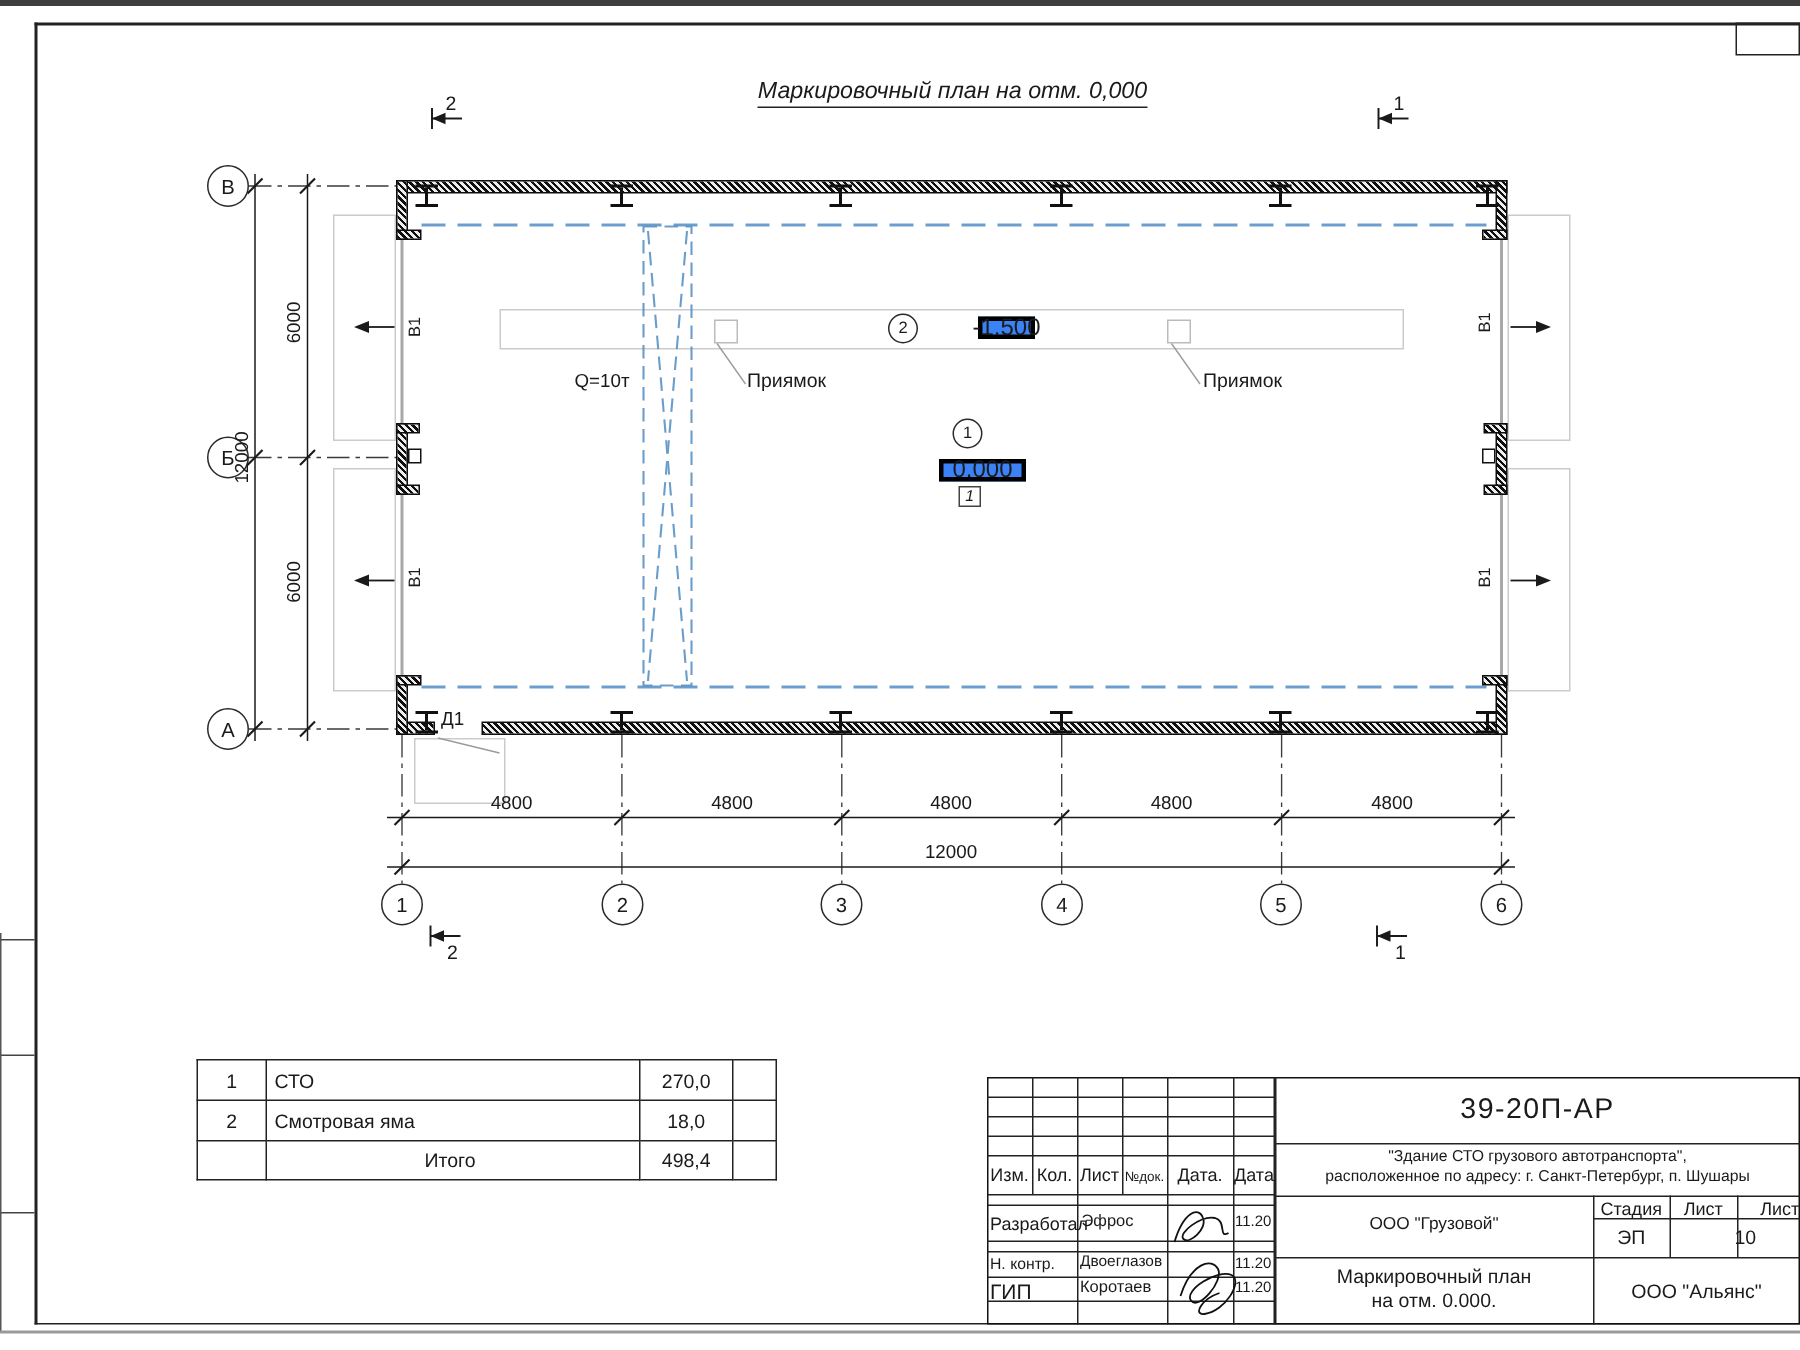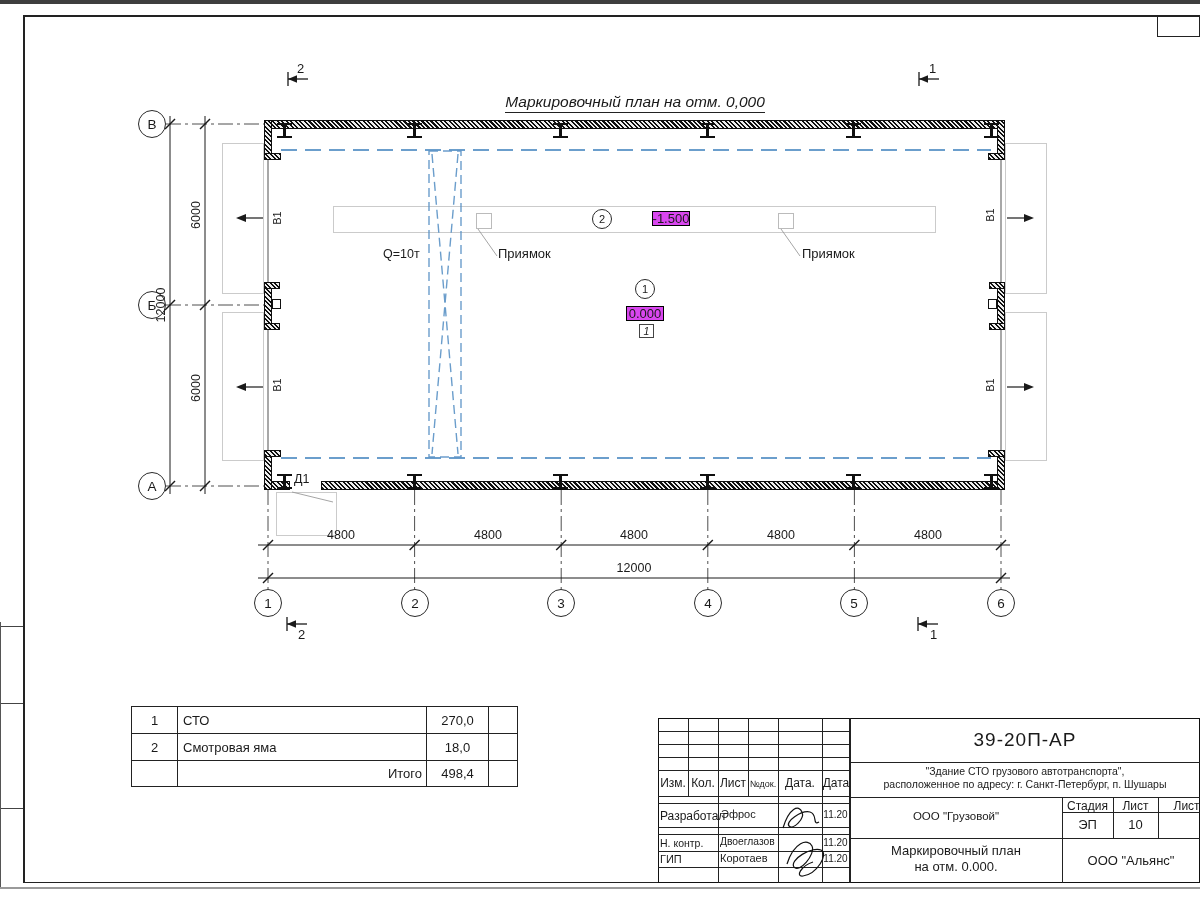--- a/index.html
+++ b/index.html
@@ -9,56 +9,56 @@
   .txt{position:absolute;z-index:6;white-space:nowrap;color:#1a1a1a;}
   .rot{transform:rotate(-90deg);}
   .wall{position:absolute;z-index:3;box-sizing:border-box;border:1px solid #0e0e0e;
         background:repeating-linear-gradient(45deg,#0f0f0f 0,#0f0f0f 1.6px,#ededed 1.6px,#ededed 3.2px);}
   .lite{position:absolute;z-index:1;box-sizing:border-box;border:1px solid #cbcbcb;background:#fff;}
   .winline{position:absolute;z-index:2;width:1.5px;background:#a8a8a8;}
   .circle{position:absolute;z-index:5;box-sizing:border-box;border:1.3px solid #2a2a2a;border-radius:50%;
           background:#fff;display:flex;align-items:center;justify-content:center;}
   .axc{width:28px;height:28px;font-size:13.5px;}
   .rmc{width:20px;height:20px;font-size:11px;}
-  .elevbox{position:absolute;z-index:6;box-sizing:border-box;border:1px solid #000000;background:#d946ef;
-           font-size:13px;display:flex;align-items:center;justify-content:center;}
+  .elevbox{position:absolute;z-index:6;box-sizing:border-box;border:3px solid #000000;background:#3b82f6;
+           font-size:16px;display:flex;align-items:center;justify-content:center;}
   .floorbox{position:absolute;z-index:6;box-sizing:border-box;border:1.2px solid #444;background:#fff;
            font-size:10.5px;font-style:italic;display:flex;align-items:center;justify-content:center;}
   .ibeam{position:absolute;z-index:4;width:15px;height:15px;box-sizing:border-box;
          border-top:2.6px solid #101010;border-bottom:2.6px solid #101010;
          background:linear-gradient(to right,transparent 43%,#101010 43%,#101010 57%,transparent 57%);}
   .bump{position:absolute;z-index:4;box-sizing:border-box;border:1.5px solid #111;background:#fff;}
   .dimlbl{font-size:12.5px;text-align:center;z-index:6;position:absolute;}
   .fline{position:absolute;background:#222;z-index:7;}
   .tbline{position:absolute;background:#222;z-index:8;}
   .tb{position:absolute;z-index:9;white-space:nowrap;}
   .ctr{text-align:center;}
   .underln{border-bottom:1.3px solid #222;padding-bottom:2px;}
   .expl{position:absolute;left:131px;top:706px;border-collapse:collapse;z-index:6;table-layout:fixed;}
   .expl td{border:1.3px solid #222;font-size:13px;text-align:center;padding:0;overflow:hidden;}
   .expl td.nm{text-align:left;padding-left:5px;}
-  .expl td.tot{text-align:right;padding-right:4px;}
+  .expl td.tot{padding-right:4px;}
 </style>
 </head>
 <body>
 
 <div class="sheet">
 
   <div class="abs" style="left:0;top:0;width:1200px;height:4px;background:#3e3e3e;z-index:10;"></div>
   <div class="fline" style="left:23px;top:15px;width:1.6px;height:868px;"></div>
   <div class="fline" style="left:23px;top:15px;width:1177px;height:1.6px;"></div>
   <div class="fline" style="left:23px;top:881.5px;width:1177px;height:1.6px;"></div>
   <div class="abs" style="left:1157px;top:15px;width:43px;height:22px;border:1.2px solid #222;box-sizing:border-box;z-index:7;"></div>
   <div class="fline" style="left:0;top:626px;width:23px;height:1px;background:#444;"></div>
   <div class="fline" style="left:0;top:703px;width:23px;height:1px;background:#444;"></div>
   <div class="fline" style="left:0;top:808px;width:23px;height:1px;background:#444;"></div>
   <div class="fline" style="left:0;top:622px;width:1px;height:266px;background:#555;"></div>
   <div class="abs" style="left:0;top:887px;width:1200px;height:1.5px;background:#9a9a9a;z-index:10;"></div>
 
-  <div class="txt ctr" style="left:470px;top:52px;width:330px;font-size:15.5px;font-style:italic;margin-top:41px;">
+  <div class="txt ctr" style="left:470px;top:52px;width:330px;font-size:15.5px;font-style:italic;">
     <span class="underln">Маркировочный план на отм. 0,000</span>
   </div>
 
   <div class="lite" style="left:222px;top:143px;width:42px;height:151px;"></div>
   <div class="lite" style="left:222px;top:312px;width:42px;height:149px;"></div>
   <div class="lite" style="left:1005px;top:143px;width:42px;height:151px;"></div>
   <div class="lite" style="left:1005px;top:312px;width:42px;height:149px;"></div>
   <div class="lite" style="left:333px;top:206px;width:603px;height:27px;"></div>
   <div class="lite" style="left:476px;top:213px;width:16px;height:16px;border-color:#bbb;"></div>
   <div class="lite" style="left:778px;top:213px;width:16px;height:16px;border-color:#bbb;"></div>
@@ -228,21 +228,21 @@
   <div class="txt" style="left:498px;top:246px;font-size:13px;">Приямок</div>
   <div class="txt" style="left:802px;top:246px;font-size:13px;">Приямок</div>
 
   <div class="circle rmc" style="left:592px;top:209px;">
       <span>2</span>
     </div>
   <div class="elevbox" style="left:652px;top:211px;width:38px;height:15px;">-1.500</div>
   <div class="circle rmc" style="left:635px;top:279px;">
       <span>1</span>
     </div>
-  <div class="elevbox" style="left:626px;top:306px;width:38px;height:15px;">0.000</div>
+  <div class="elevbox" style="left:626px;top:306px;width:58px;height:15px;">0.000</div>
   <div class="floorbox" style="left:639px;top:324px;width:15px;height:14px;">1</div>
 
   <table class="expl">
     <colgroup>
         <col style="width:46px">
         <col style="width:249px">
         <col style="width:62px">
         <col style="width:29px">
       </colgroup>
     <tbody>
@@ -303,29 +303,29 @@
   <div class="tb ctr" style="left:718px;top:776px;width:30px;font-size:12px;">Лист</div>
   <div class="tb ctr" style="left:748px;top:779px;width:30px;font-size:9px;">№док.</div>
   <div class="tb ctr" style="left:778px;top:776px;width:44px;font-size:12px;">Дата.</div>
   <div class="tb ctr" style="left:822px;top:776px;width:28px;font-size:12px;">Дата</div>
   <div class="tb" style="left:660px;top:809px;font-size:12px;">Разработал</div>
   <div class="tb" style="left:721px;top:808px;font-size:11px;">Эфрос</div>
   <div class="tb ctr" style="left:822px;top:809px;width:27px;font-size:10px;">11.20</div>
   <div class="tb" style="left:660px;top:837px;font-size:10.5px;">Н. контр.</div>
   <div class="tb" style="left:720px;top:836px;font-size:10.3px;">Двоеглазов</div>
   <div class="tb ctr" style="left:822px;top:837px;width:27px;font-size:10px;">11.20</div>
-  <div class="tb" style="left:660px;top:853px;font-size:11px;">ГИП</div>
+  <div class="tb" style="left:660px;top:853px;font-size:14px;">ГИП</div>
   <div class="tb" style="left:720px;top:852px;font-size:11px;">Коротаев</div>
   <div class="tb ctr" style="left:822px;top:853px;width:27px;font-size:10px;">11.20</div>
   <div class="tb ctr" style="left:850px;top:810px;width:212px;font-size:11.5px;">ООО "Грузовой"</div>
   <div class="tb ctr" style="left:1062px;top:799px;width:51px;font-size:12px;">Стадия</div>
   <div class="tb ctr" style="left:1113px;top:799px;width:45px;font-size:12px;">Лист</div>
   <div class="tb ctr" style="left:1158px;top:799px;width:70px;font-size:12px;">Листов</div>
   <div class="tb ctr" style="left:1062px;top:817px;width:51px;font-size:13px;">ЭП</div>
-  <div class="tb ctr" style="left:1113px;top:817px;width:45px;font-size:13px;">10</div>
+  <div class="tb ctr" style="left:1113px;top:817px;width:45px;font-size:13px;padding-left:28px;">10</div>
   <div class="tb ctr" style="left:850px;top:843px;width:212px;font-size:13px;">Маркировочный план</div>
   <div class="tb ctr" style="left:850px;top:859px;width:212px;font-size:13px;">на отм. 0.000.</div>
   <div class="tb ctr" style="left:1062px;top:853px;width:138px;font-size:13px;">ООО "Альянс"</div>
 
   <svg width="60" height="80" viewBox="0 0 60 80" style="position:absolute;left:775px;top:800px;z-index:10;">
     <path d="M8,28 C14,8 24,4 27,12 C30,19 18,30 14,26 C10,22 26,10 35,12 C43,14 37,26 44,22" stroke="#111" stroke-width="1.2" fill="none"></path>
     <path d="M12,64 C19,42 33,38 37,46 C41,54 24,74 19,67 C14,60 37,46 46,50 C54,54 42,74 28,76 C20,77 26,66 38,62" stroke="#111" stroke-width="1.2" fill="none"></path>
   </svg>
 
 </div>

